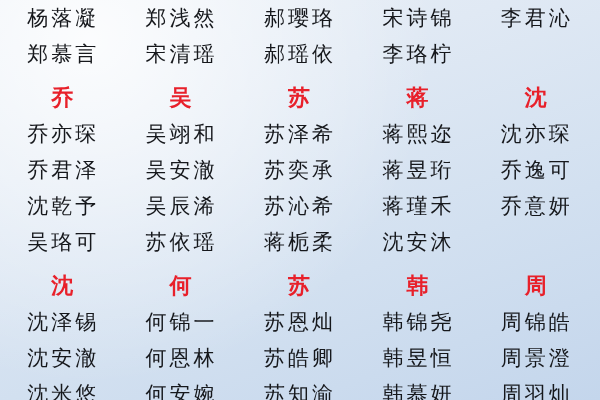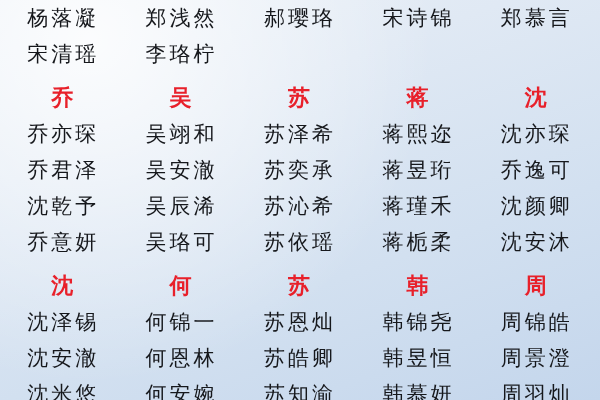--- a/index.html
+++ b/index.html
@@ -51,23 +51,25 @@
 </head>
 <body>
 
 <div id="sheet">
 
   <div class="grid">
     <div class="cell">杨落凝</div>
     <div class="cell">郑浅然</div>
     <div class="cell">郝璎珞</div>
     <div class="cell">宋诗锦</div>
+    <div class="cell">李君沁</div>
 
     <div class="cell">郑慕言</div>
     <div class="cell">宋清瑶</div>
+    <div class="cell">郝瑶依</div>
     <div class="cell">李珞柠</div>
   </div>
 
   <div class="row-gap"></div>
 
   <div class="grid">
     <div class="cell header">乔</div>
     <div class="cell header">吴</div>
     <div class="cell header">苏</div>
     <div class="cell header">蒋</div>
@@ -82,21 +84,20 @@
     <div class="cell">乔君泽</div>
     <div class="cell">吴安澈</div>
     <div class="cell">苏奕承</div>
     <div class="cell">蒋昱珩</div>
     <div class="cell">乔逸可</div>
 
     <div class="cell">沈乾予</div>
     <div class="cell">吴辰浠</div>
     <div class="cell">苏沁希</div>
     <div class="cell">蒋瑾禾</div>
-    <div class="cell">沈颜卿</div>
 
     <div class="cell">乔意妍</div>
     <div class="cell">吴珞可</div>
     <div class="cell">苏依瑶</div>
     <div class="cell">蒋栀柔</div>
     <div class="cell">沈安沐</div>
   </div>
 
   <div class="row-gap"></div>
 

